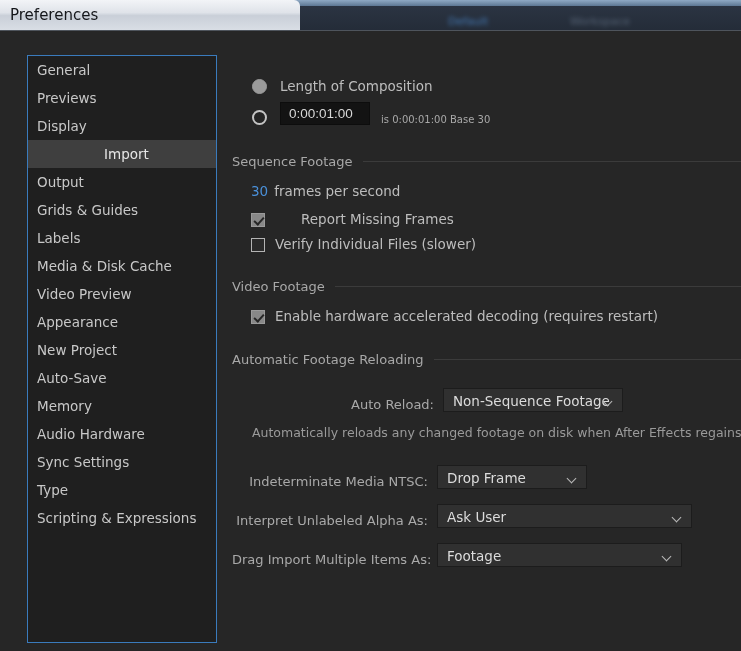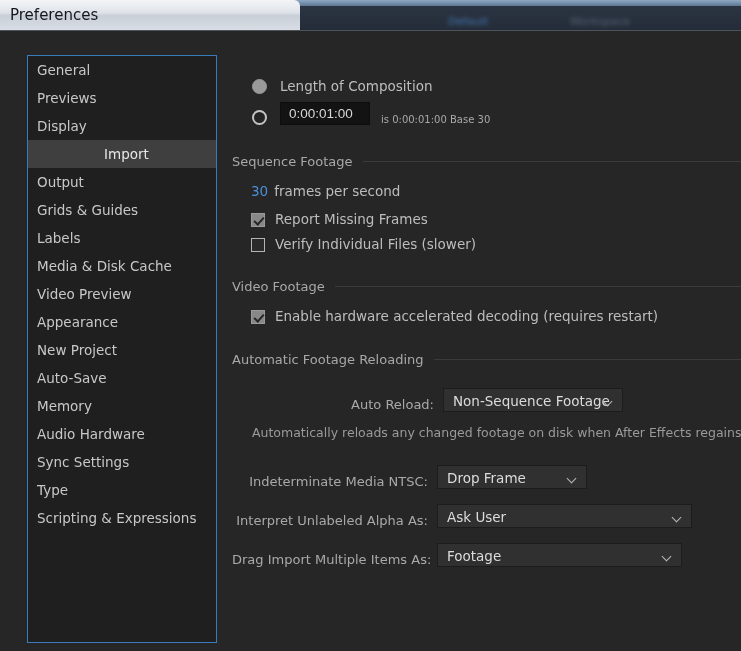--- a/index.html
+++ b/index.html
@@ -152,21 +152,21 @@
           <div class="group-head">
             <span class="group-title">Sequence Footage</span>
             <span class="group-rule"></span>
           </div>
 
           <div class="row" style="margin-top:13px;padding-left:19px;">
             <span class="hot">30</span>
             <span class="lbl" style="margin-left:6px;">frames per second</span>
           </div>
 
-          <div class="row" style="margin-top:12px;padding-left:19px;">
+          <div class="row" style="margin-top:12px;padding-left:19px;gap:26px;">
             <span class="cbox on"></span>
             <span class="lbl" style="margin-left:10px;">Report Missing Frames</span>
           </div>
 
           <div class="row" style="margin-top:9px;padding-left:19px;">
             <span class="cbox off"></span>
             <span class="lbl" style="margin-left:10px;">Verify Individual Files (slower)</span>
           </div>
         </div>
 

